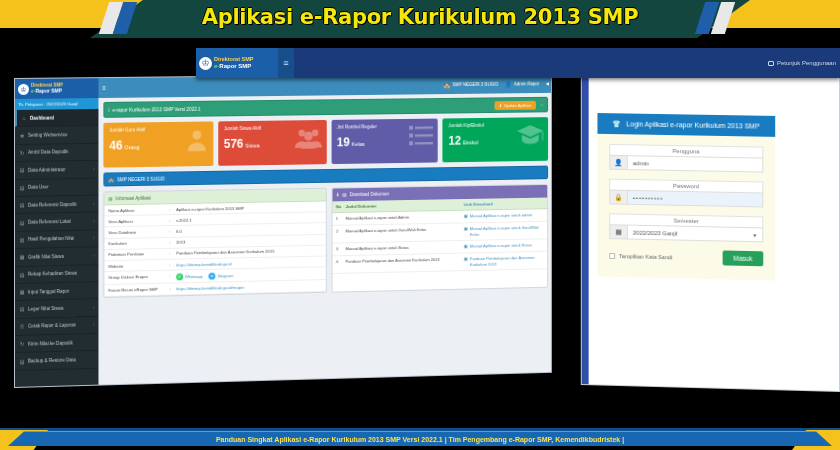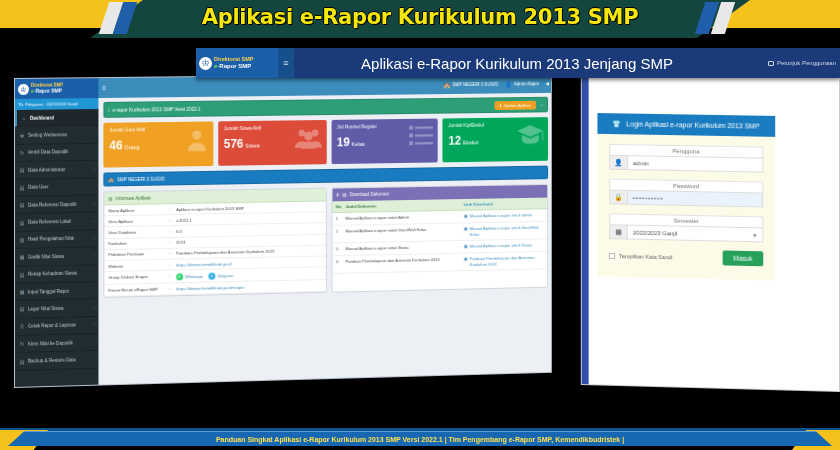--- a/index.html
+++ b/index.html
@@ -211,21 +211,20 @@
   <div class="head-logo-box">
     <div class="head-logo-circle">
         <span>♔</span>
       </div>
     <div class="head-logo-txt">
       <span class="l1">Direktorat SMP</span>
       <span class="l2"><i>e-</i><em style="font-style:normal">Rapor SMP</em></span>
     </div>
   </div>
   <div class="head-burger">≡</div>
-  <div class="head-title">Aplikasi e-Rapor Kurikulum 2013 Jenjang SMP</div>
   <div class="head-help">
     <span class="mini-mon"></span>
     <span>Petunjuk Penggunaan</span>
   </div>
 </div>
 
 <div class="login-win">
   <div class="login-side"></div>
   <div class="login-box">
     <div class="login-head">

